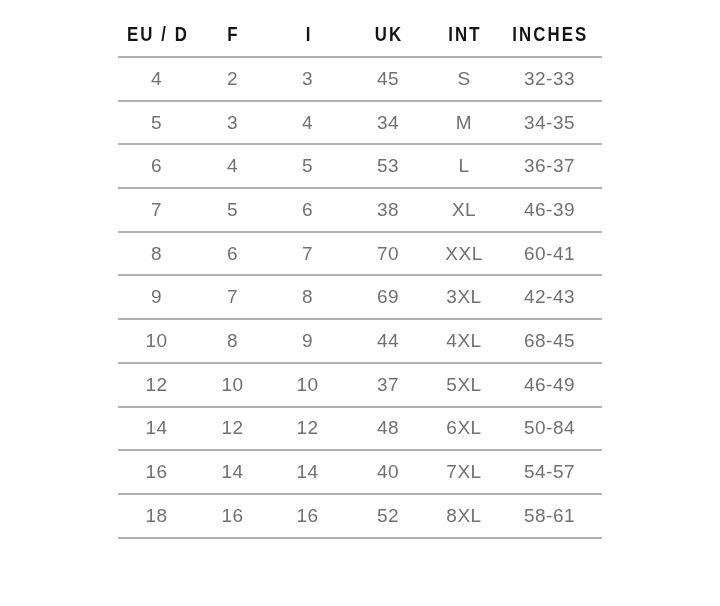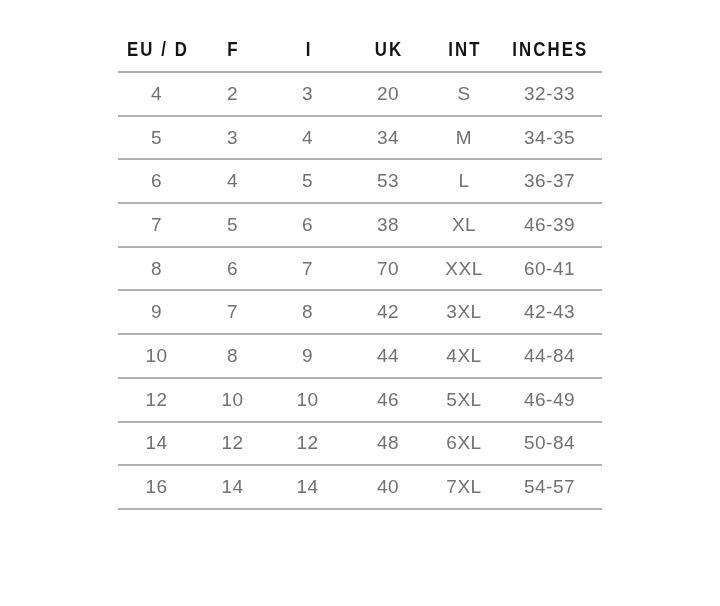--- a/index.html
+++ b/index.html
@@ -20,21 +20,21 @@
     width: 484px;
   }
   table.size-table {
     width: 484px;
     border-collapse: collapse;
     table-layout: fixed;
   }
   table.size-table th {
     height: 45px;
     vertical-align: bottom;
-    padding: 16px 0 10px 0;
+    padding: 1px 0 10px 0;
     border-bottom: 2px solid var(--divider, #b1b1b1);
     font-size: 20px;
     font-weight: bold;
     color: var(--header-text, #141414);
     text-align: center;
     white-space: nowrap;
   }
   table.size-table th .hdr-txt {
     display: inline-block;
     letter-spacing: 2.5px;
@@ -76,21 +76,21 @@
           <th><span class="hdr-txt">UK</span></th>
           <th><span class="hdr-txt">INT</span></th>
           <th><span class="hdr-txt">INCHES</span></th>
         </tr>
     </thead>
     <tbody>
         <tr>
           <td>4</td>
           <td>2</td>
           <td>3</td>
-          <td>20</td>
+          <td>45</td>
           <td>S</td>
           <td>32-33</td>
         </tr>
         <tr>
           <td>5</td>
           <td>3</td>
           <td>4</td>
           <td>34</td>
           <td>M</td>
           <td>34-35</td>
@@ -116,51 +116,59 @@
           <td>6</td>
           <td>7</td>
           <td>70</td>
           <td>XXL</td>
           <td>60-41</td>
         </tr>
         <tr>
           <td>9</td>
           <td>7</td>
           <td>8</td>
-          <td>42</td>
+          <td>69</td>
           <td>3XL</td>
           <td>42-43</td>
         </tr>
         <tr>
           <td>10</td>
           <td>8</td>
           <td>9</td>
           <td>44</td>
           <td>4XL</td>
-          <td>44-84</td>
+          <td>68-45</td>
         </tr>
         <tr>
           <td>12</td>
           <td>10</td>
           <td>10</td>
-          <td>46</td>
+          <td>37</td>
           <td>5XL</td>
           <td>46-49</td>
         </tr>
         <tr>
           <td>14</td>
           <td>12</td>
           <td>12</td>
           <td>48</td>
           <td>6XL</td>
           <td>50-84</td>
         </tr>
         <tr>
           <td>16</td>
           <td>14</td>
           <td>14</td>
           <td>40</td>
           <td>7XL</td>
           <td>54-57</td>
         </tr>
+        <tr>
+          <td>18</td>
+          <td>16</td>
+          <td>16</td>
+          <td>52</td>
+          <td>8XL</td>
+          <td>58-61</td>
+        </tr>
       </tbody>
   </table>
 </div>
 
 </body></html>

